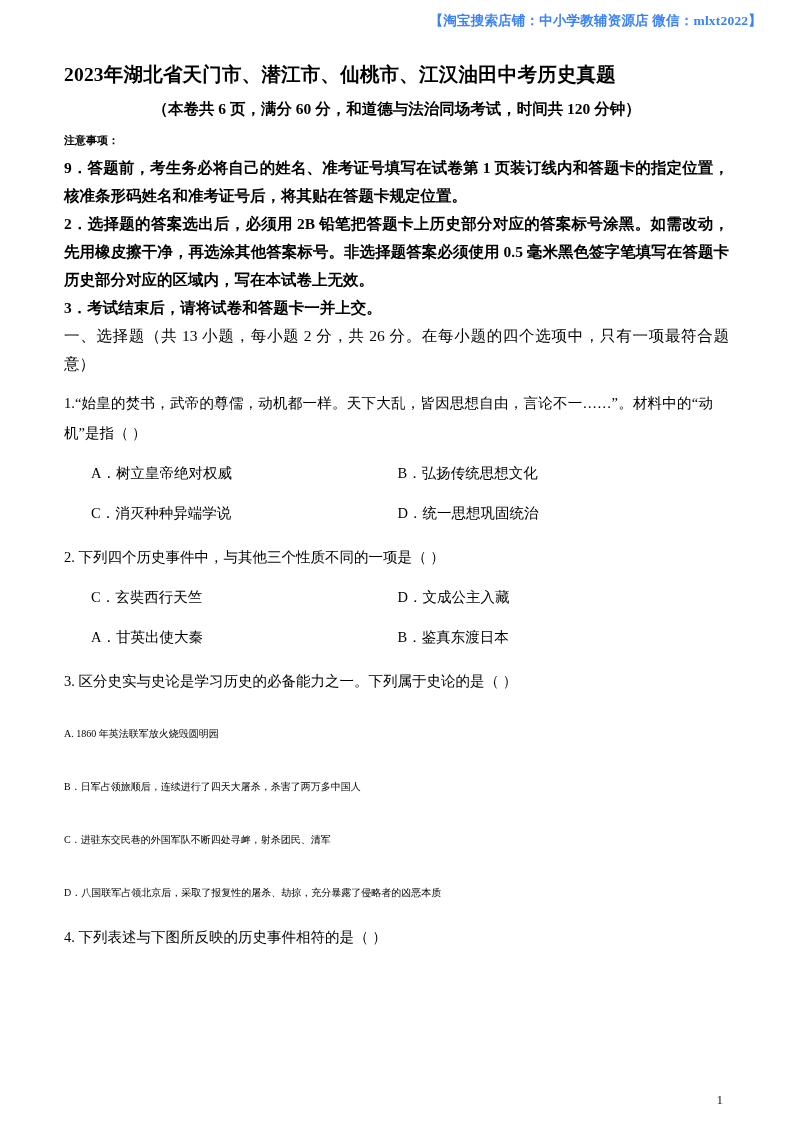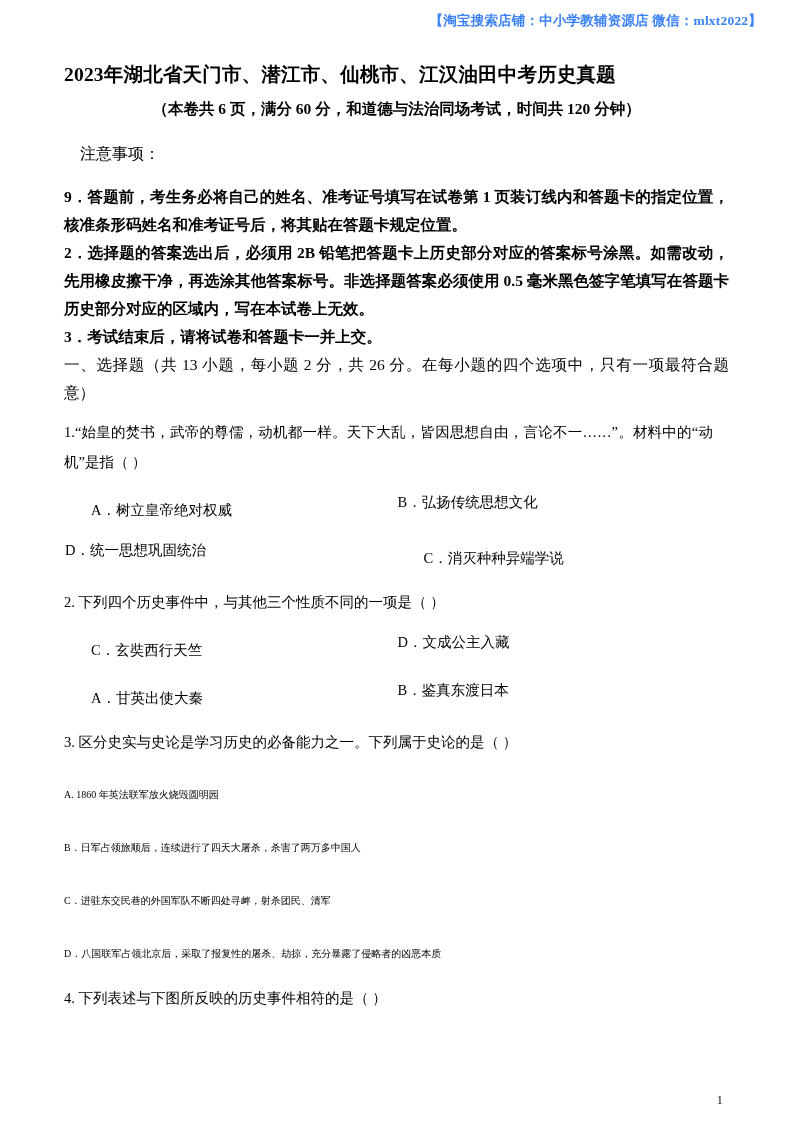--- a/index.html
+++ b/index.html
@@ -55,24 +55,24 @@
 
   .doc-subtitle {
     font-size: 15.5px;
     font-weight: bold;
     text-align: center;
     line-height: 30px;
     margin: 0 0 3px 0;
   }
 
   .notice-heading {
-    font-size: 16px;
-    font-weight: normal;
+    font-size: 11px;
+    font-weight: bold;
     line-height: 27px;
-    margin: 16px;
+    margin: 0;
   }
 
   .notice-item {
     font-size: 15.5px;
     font-weight: bold;
     line-height: 28px;
     margin: 0;
     text-align: justify;
     text-justify: inter-ideograph;
   }
@@ -109,21 +109,20 @@
     line-height: 30px;
     margin-top: 10px;
   }
   .option-cell {
     width: 50%;
     white-space: nowrap;
   }
   .option-cell.first {
     padding-left: 27px;
     box-sizing: border-box;
-    margin-top: 8px;
   }
   .option-cell.second {
     padding-left: 1px;
     box-sizing: border-box;
   }
 
   
   .option-line {
     font-size: 10px;
     line-height: 30px;
@@ -162,22 +161,22 @@
 
     <p class="section-heading">一、选择题（共 13 小题，每小题 2 分，共 26 分。在每小题的四个选项中，只有一项最符合题意）</p>
 
     <p class="question-stem tight">1.“始皇的焚书，武帝的尊儒，动机都一样。天下大乱，皆因思想自由，言论不一……”。材料中的“动机”是指（      ）</p>
     <div class="options-grid">
       <div class="option-row">
         <span class="option-cell first">A．树立皇帝绝对权威</span>
         <span class="option-cell second">B．弘扬传统思想文化</span>
       </div>
       <div class="option-row">
+        <span class="option-cell first">C．消灭种种异端学说</span>
         <span class="option-cell second">D．统一思想巩固统治</span>
-        <span class="option-cell first">C．消灭种种异端学说</span>
       </div>
     </div>
 
     <p class="question-stem">2. 下列四个历史事件中，与其他三个性质不同的一项是（      ）</p>
     <div class="options-grid">
       <div class="option-row">
         <span class="option-cell first">C．玄奘西行天竺</span>
         <span class="option-cell second">D．文成公主入藏</span>
       </div>
       <div class="option-row">

